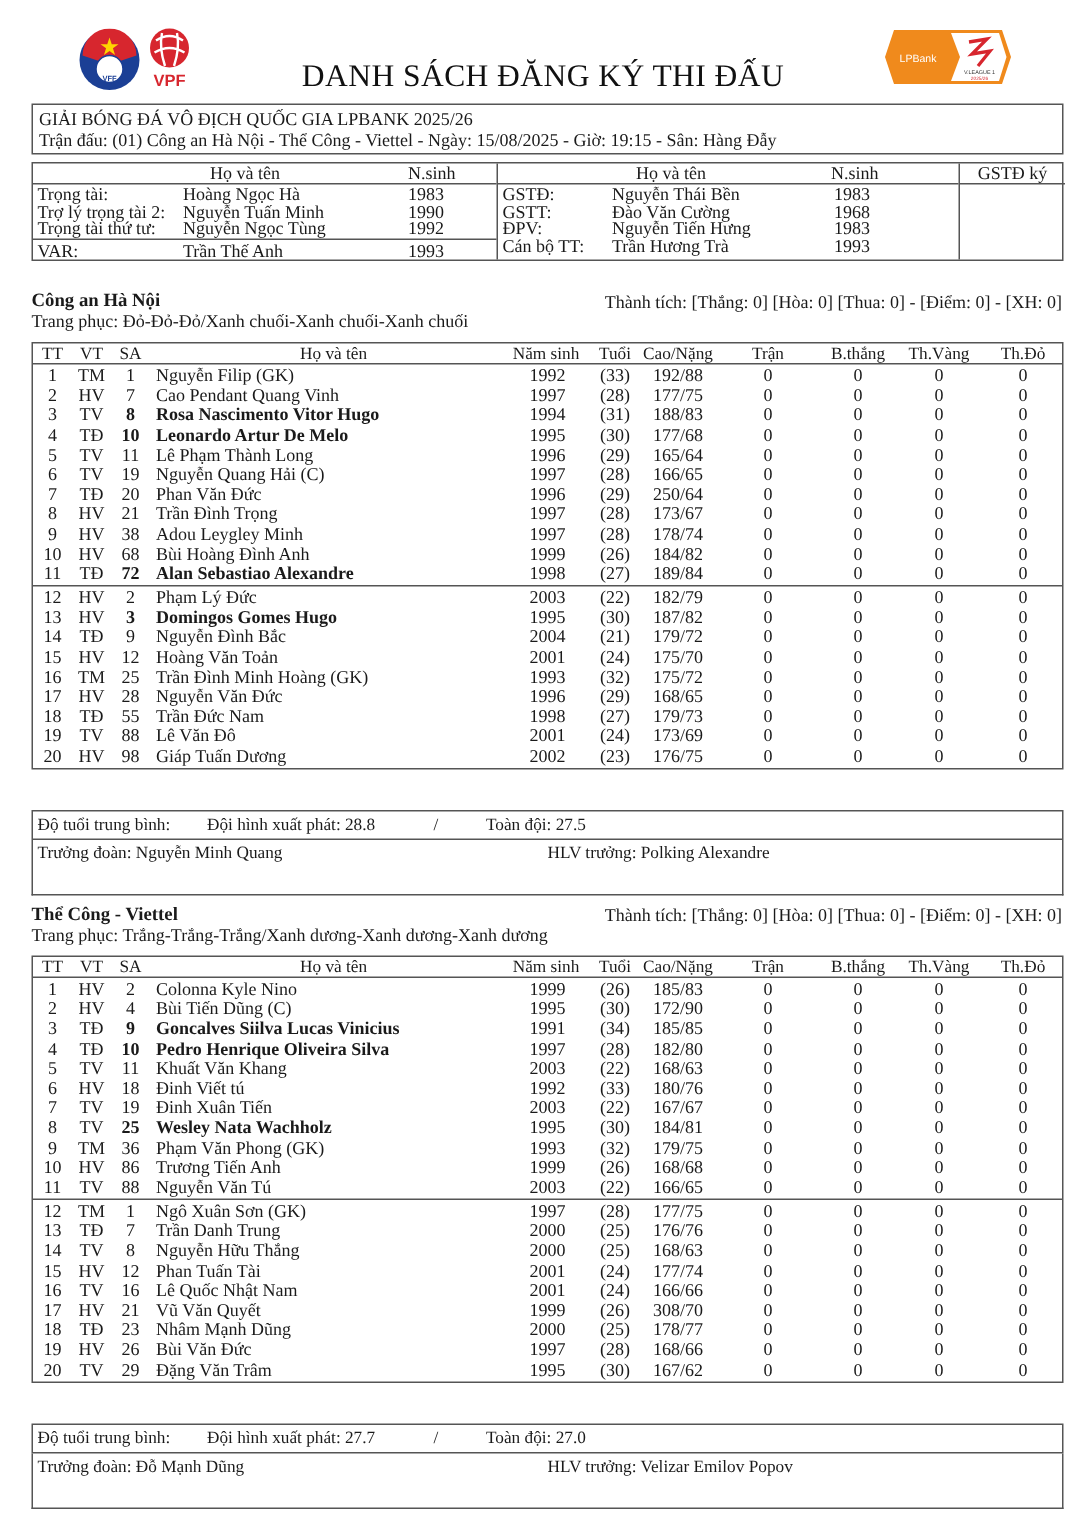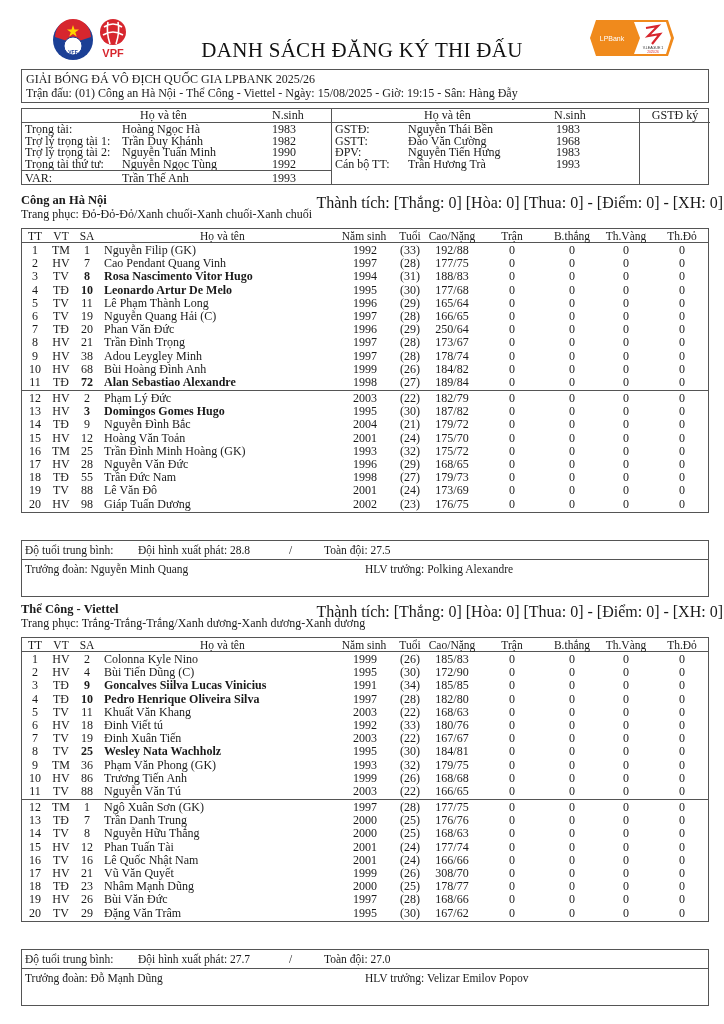--- a/index.html
+++ b/index.html
@@ -22,21 +22,21 @@
   .off-row { height: 11.5px; position: relative; line-height: 11.5px; }
   .off-row.sep { border-top: 1px solid #555; height: 14px; line-height: 14px; }
   .off-row span, .off-head span { position: absolute; white-space: nowrap; }
   .c-role { left: 3px; }
   .c-name { left: 100px; }
   .c-year { left: 250px; }
   .off-body { padding-top: 1px; }
   .sign-head { text-align: center; }
 
   .team-title { position: absolute; left: 21px; font-weight: bold; font-size: 12.5px; }
-  .team-record { position: absolute; right: 1px; font-size: 16px; }
+  .team-record { position: absolute; right: 16px; font-size: 12px; }
   .team-kit { position: absolute; left: 21px; font-size: 12px; }
 
   .roster { position: absolute; left: 21px; width: 688px; border: 1px solid #555; }
   .r-row { position: relative; height: 13.2px; line-height: 13.2px; font-size: 12px; white-space: nowrap; }
   .r-head { border-bottom: 1px solid #555; height: 14px; line-height: 14px; font-size: 11.5px; }
   .r-block { padding: 1px 0; }
   .r-block + .r-block { border-top: 1px solid #555; }
   .r-row span { position: absolute; }
   .col-tt { left: 3px; width: 20px; text-align: center; }
   .col-vt { left: 26px; width: 26px; text-align: center; }
@@ -96,25 +96,20 @@
     <div class="off-col">
       <div class="off-head">
           <span class="c-name" style="left:118px">Họ và tên</span>
           <span class="c-year">N.sinh</span>
         </div>
       <div class="off-body">
         <div class="off-row">
             <span class="c-role">Trọng tài:</span>
             <span class="c-name">Hoàng Ngọc Hà</span>
             <span class="c-year">1983</span>
-          </div>
-        <div class="off-row">
-            <span class="c-role">Trợ lý trọng tài 1:</span>
-            <span class="c-name">Trần Duy Khánh</span>
-            <span class="c-year">1982</span>
           </div>
         <div class="off-row">
             <span class="c-role">Trợ lý trọng tài 2:</span>
             <span class="c-name">Nguyễn Tuấn Minh</span>
             <span class="c-year">1990</span>
           </div>
         <div class="off-row">
             <span class="c-role">Trọng tài thứ tư:</span>
             <span class="c-name">Nguyễn Ngọc Tùng</span>
             <span class="c-year">1992</span>

